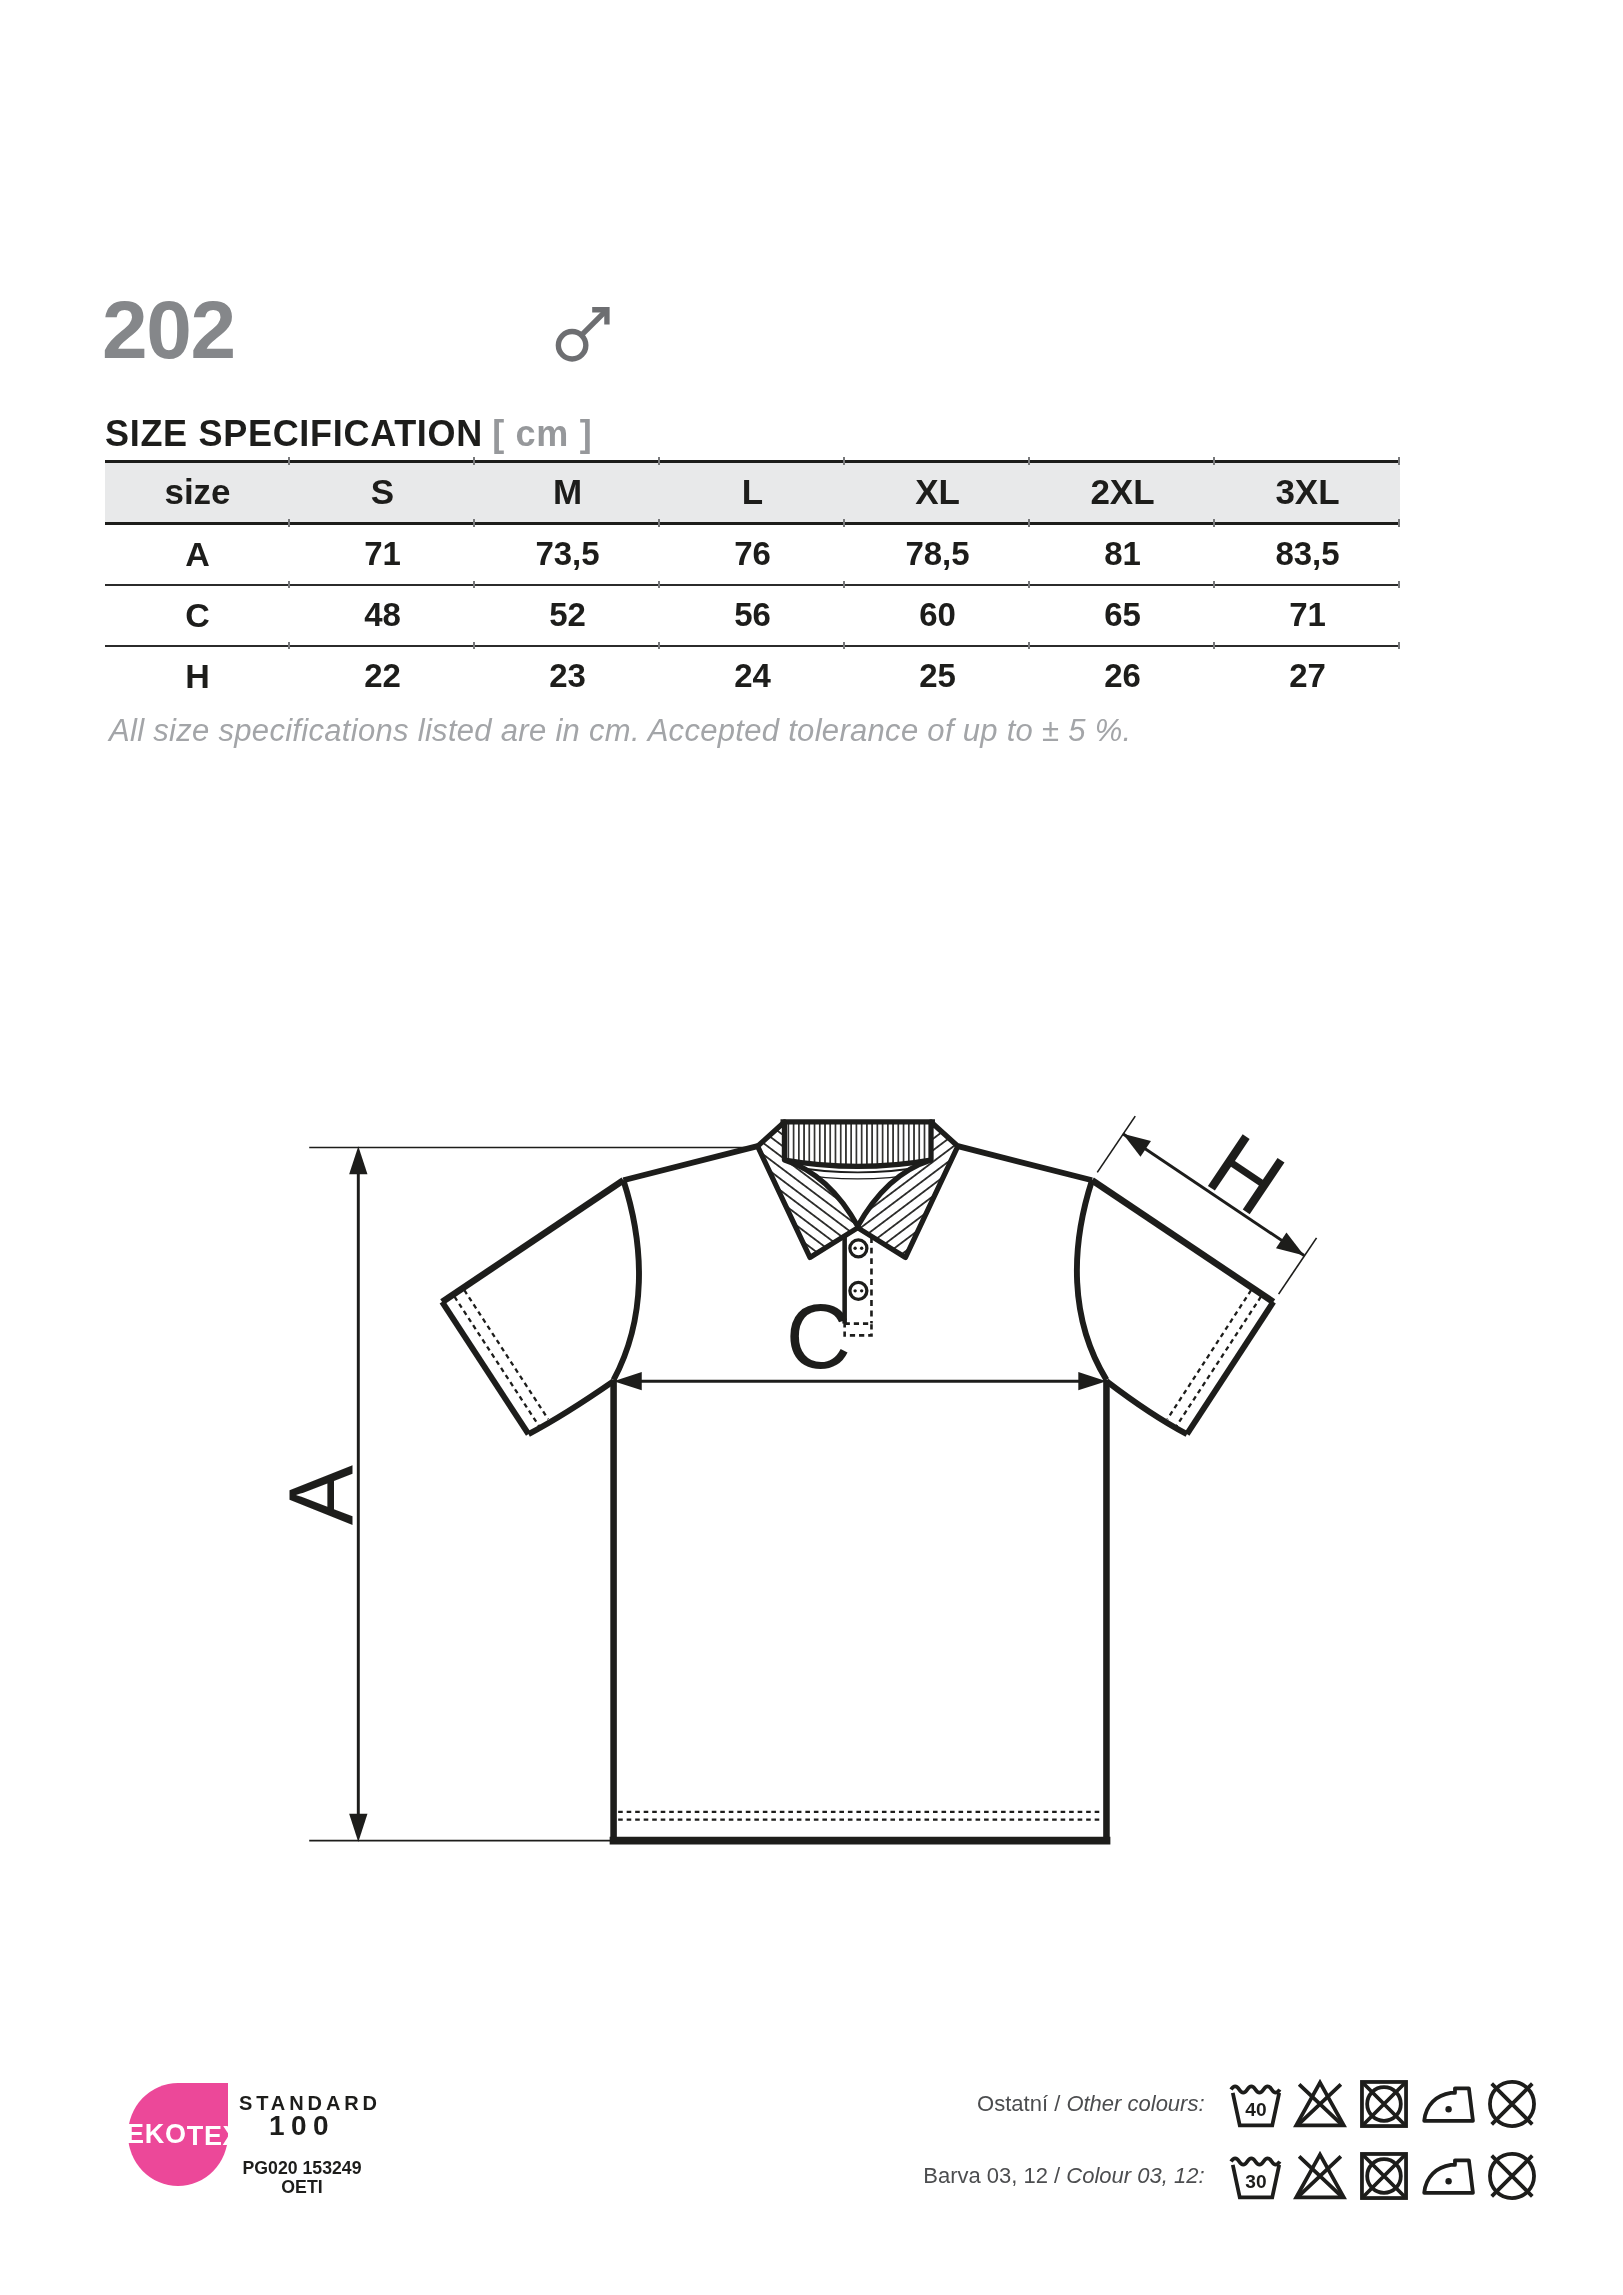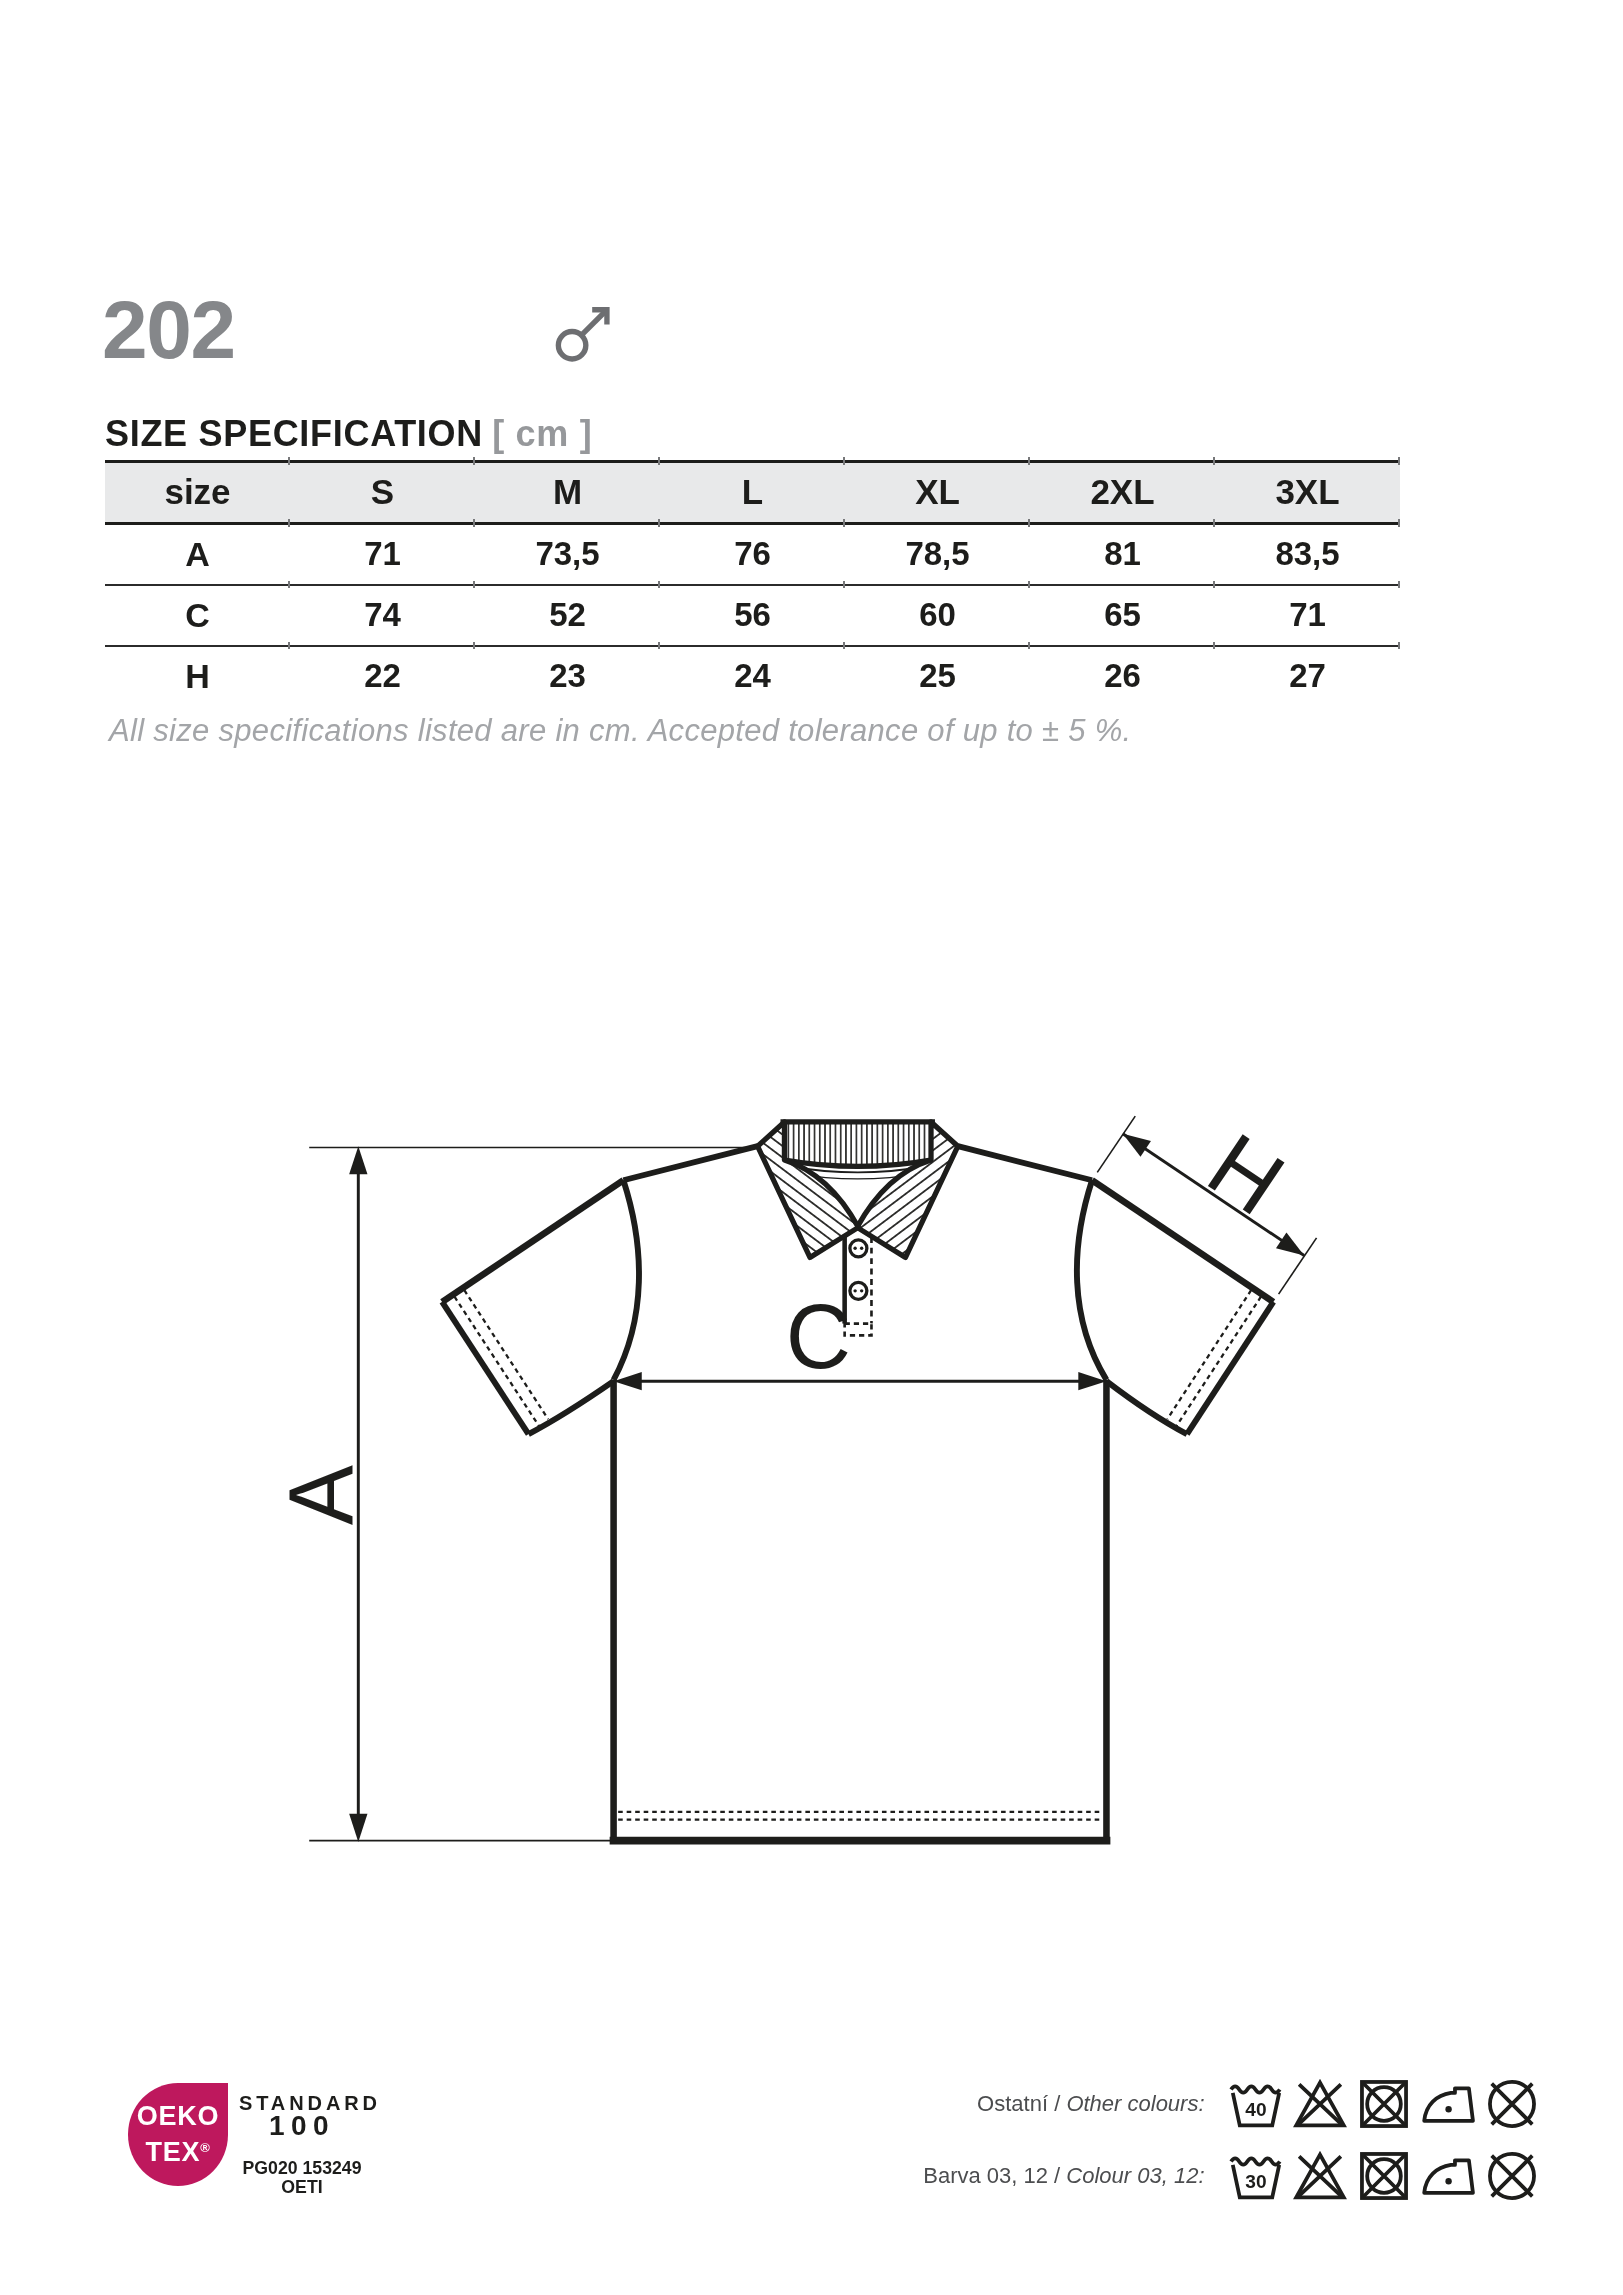--- a/index.html
+++ b/index.html
@@ -34,22 +34,22 @@
   .note{
     position:absolute;left:109px;top:713px;font-size:31px;font-style:italic;
     color:#a3a5a8;letter-spacing:0.3px;font-weight:400;
   }
   
   .diagram{position:absolute;left:275px;top:1067px;width:1100px;height:792px;}
   .diagram text{font-family:"Liberation Sans",sans-serif;font-weight:500;font-size:138px;fill:#1d1d1b;}
   
   .oeko-logo{
     position:absolute;left:128px;top:2083px;width:100px;height:103px;
-    background:#be185d;border-radius:50% 0 50% 50%;
-    display:flex;flex-direction:column;justify-content:center;align-items:center;
+    background:#ec4899;border-radius:50% 0 50% 50%;
+    display:flex;flex-direction:row;justify-content:center;align-items:center;
     color:#fff;font-weight:700;text-align:right;
   }
   .oeko-logo .l1{font-size:27px;line-height:31px;letter-spacing:0.7px;}
   .oeko-logo .l2{font-size:27px;line-height:31px;letter-spacing:0.7px;}
   .oeko-logo sup{font-size:13px;vertical-align:9.2px;font-weight:700;}
   .standard-block{position:absolute;left:239px;top:2092px;width:126px;text-align:center;color:#1d1d1b;}
   .standard-block .s1{font-size:20px;font-weight:700;letter-spacing:3.9px;line-height:22px;}
   .standard-block .s2{font-size:28px;font-weight:700;letter-spacing:6.5px;line-height:23.6px;}
   .standard-block .s3{font-size:17.7px;font-weight:700;line-height:19px;margin-top:21px;}
   .standard-block .s4{font-size:17.7px;font-weight:700;line-height:19px;}
@@ -99,21 +99,21 @@
       <div class="cell v">71</div>
       <div class="cell v">73,5</div>
       <div class="cell v">76</div>
       <div class="cell v">78,5</div>
       <div class="cell v">81</div>
       <div class="cell v">83,5</div>
     </div>
     <div class="t-line thin"></div>
     <div class="t-row">
       <div class="cell lbl">C</div>
-      <div class="cell v">74</div>
+      <div class="cell v">48</div>
       <div class="cell v">52</div>
       <div class="cell v">56</div>
       <div class="cell v">60</div>
       <div class="cell v">65</div>
       <div class="cell v">71</div>
     </div>
     <div class="t-line thin"></div>
     <div class="t-row">
       <div class="cell lbl">H</div>
       <div class="cell v">22</div>

